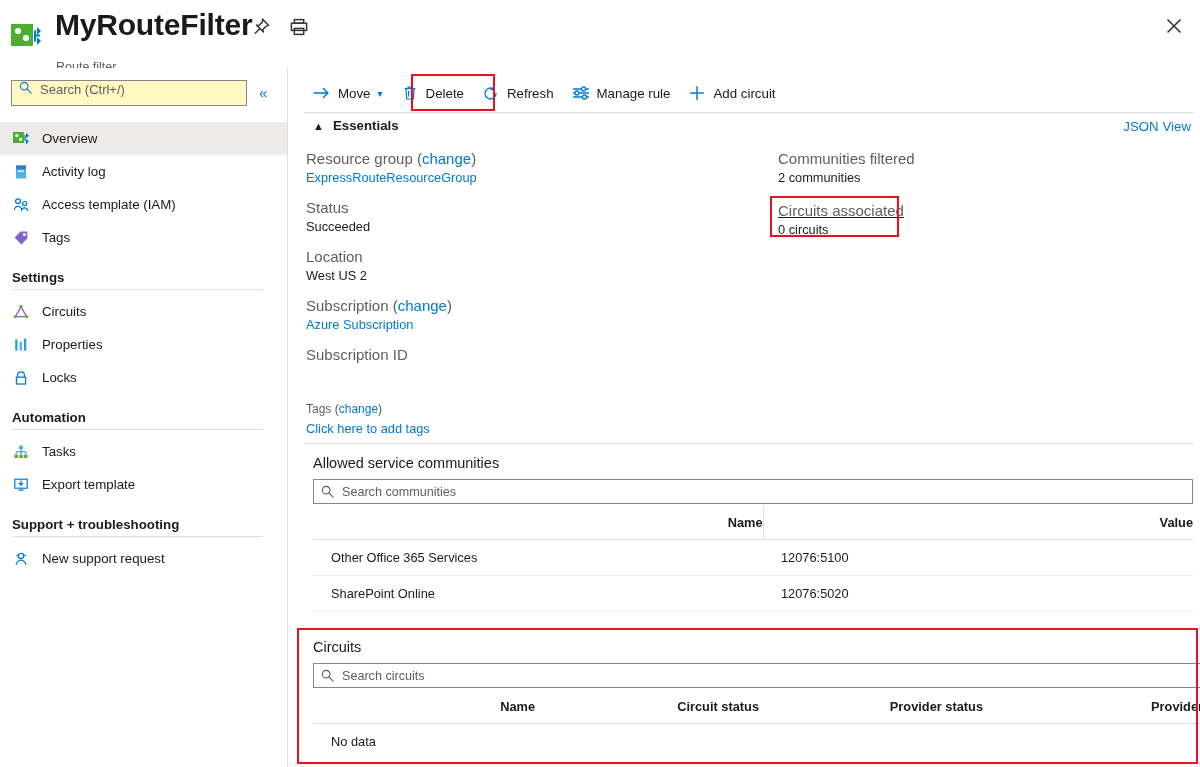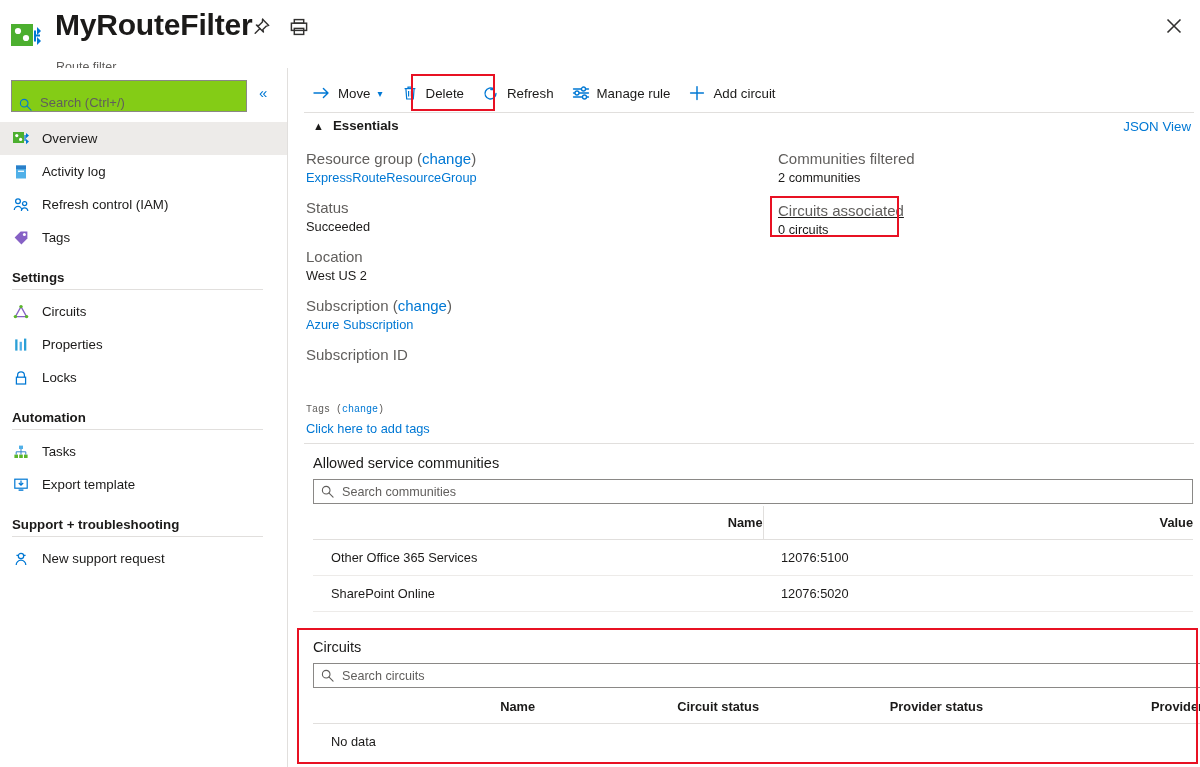--- a/index.html
+++ b/index.html
@@ -21,22 +21,22 @@
   .subtitle { position:absolute; left:56px; top:60px; font-size:12.5px; color:#605e5c; }
   .hdr-icon { position:absolute; width:22px; height:22px; cursor:pointer; }
   #pin-ic { left:250px; top:16px; }
   #print-ic { left:288px; top:16px; }
   .close-btn { position:absolute; right:10px; top:10px; width:32px; height:32px;
                display:flex; align-items:center; justify-content:center; cursor:pointer; }
 
   
   .sidebar { position:absolute; left:0; top:68px; width:288px; height:699px;
              background:#fff; border-right:1px solid #e1dfdd; }
-  .search-wrap { position:absolute; left:11px; top:12px; width:236px; height:32px;
-                 border:1px solid #8a8886; background:#84cc16; display:flex; align-items:flex-end; }
+  .search-wrap { position:absolute; left:11px; top:12px; width:236px; height:26px;
+                 border:1px solid #8a8886; background:#fef9c3; display:flex; align-items:flex-start; }
   .search-wrap .mag { margin-left:7px; margin-right:6px; flex:none; }
   .search-wrap input { border:0; outline:0; font-size:13px; width:180px;
                        font-family:"Liberation Sans", sans-serif; color:#323130; background:transparent; }
   .search-wrap input::placeholder { color:#605e5c; }
   .collapse { position:absolute; left:259px; top:14px; font-size:15px; color:#0078d4;
               cursor:pointer; line-height:22px; }
   .navlist { position:absolute; left:0; top:47px; width:287px; }
   .nav-item { display:flex; align-items:center; height:33px; padding-left:12px;
               font-size:13.3px; color:#1b1a19; cursor:pointer; }
   .nav-item.active { background:#edebe9;margin-top:7px; }
@@ -64,21 +64,21 @@
 
   .ess-col-l { position:absolute; left:306px; top:149px; width:440px; }
   .ess-col-r { position:absolute; left:778px; top:149px; width:400px; }
   .kv { margin-bottom:11px; }
   .kv .k { font-size:15px; color:#605e5c; line-height:19px; }
   .kv .v { font-size:12.8px; color:#1b1a19; line-height:19px; }
   .kv .v.lnk, .k .lnk { color:#0078d4; cursor:pointer; }
   .lnk { color:#0078d4; cursor:pointer; }
 
   .tags-block { position:absolute; left:306px; top:400px; }
-  .tags-block .k { font-size:10px; color:#605e5c; line-height:19px;font-family:Liberation Mono, monospace; }
+  .tags-block .k { font-size:12px; color:#605e5c; line-height:19px; }
   .tags-block .v { font-size:12.8px; line-height:19px; }
   .ess-rule { position:absolute; left:304px; top:443px; width:890px; height:1px; background:#e1dfdd; }
 
   
   .sec-title { position:absolute; font-size:14.5px; color:#1b1a19; }
   .sbox { position:absolute; height:25px; border:1px solid #8a8886; background:#fff;
           display:flex; align-items:center; }
   .sbox .mag { margin-left:7px; margin-right:6px; flex:none; }
   .sbox input { border:0; outline:0; font-size:12.6px; width:92%;
                 font-family:"Liberation Sans", sans-serif; color:#404040; background:transparent; }
@@ -188,21 +188,21 @@
         <span class="ic">
           <svg width="17" height="16" viewBox="0 0 17 16">
             <g fill="none" stroke="#0078d4" stroke-width="1.25">
               <circle cx="5" cy="4.3" r="2.4"></circle>
                 <path d="M1.3 13 a3.7 3.7 0 0 1 7.4 0"></path>
               <circle cx="11.6" cy="6.6" r="2.1"></circle>
                 <path d="M8.4 14 a3.2 3.2 0 0 1 6.4 0"></path>
             </g>
           </svg>
         </span>
-        <span>Refresh control (IAM)</span>
+        <span>Access template (IAM)</span>
       </div>
 
       <div class="nav-item">
         <span class="ic">
           <svg width="16" height="16" viewBox="0 0 16 16">
             <path d="M1.6 7.6 L7.6 1.6 L14.4 1.6 L14.4 8.4 L8.4 14.4 Z" fill="#8661c5"></path>
             <circle cx="11.4" cy="4.6" r="1.5" fill="#ffffff"></circle>
           </svg>
         </span>
         <span>Tags</span>

